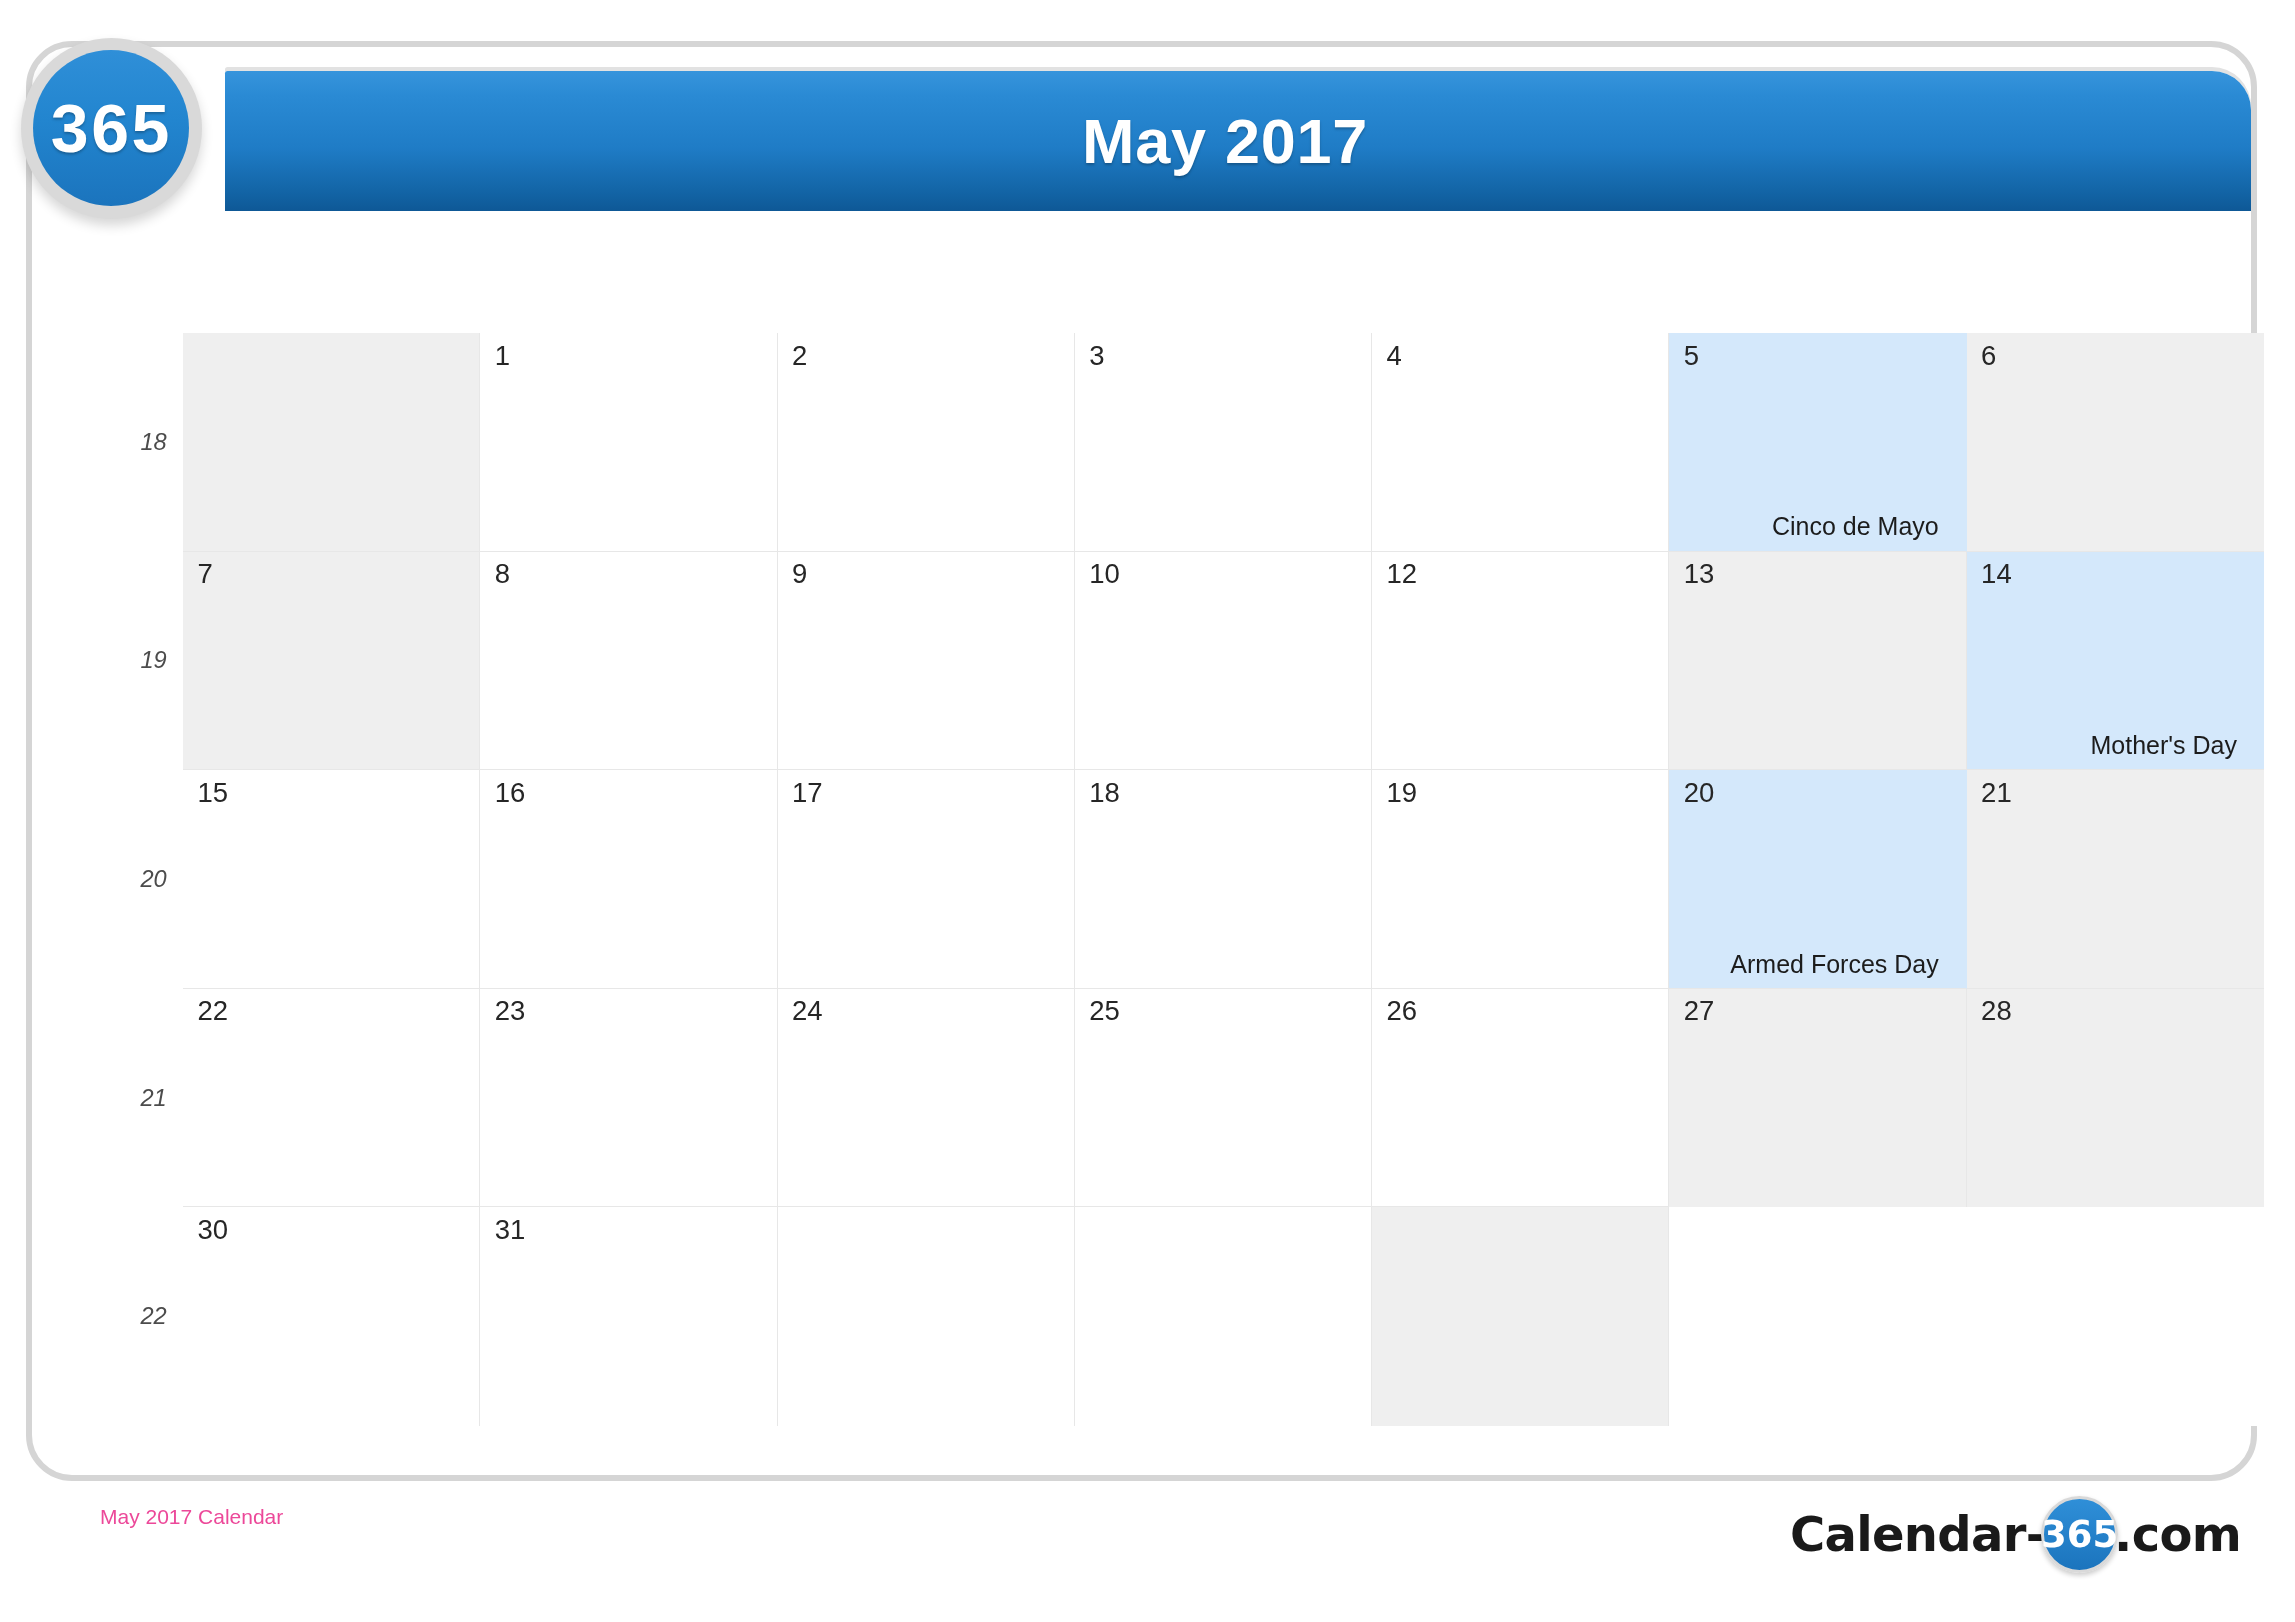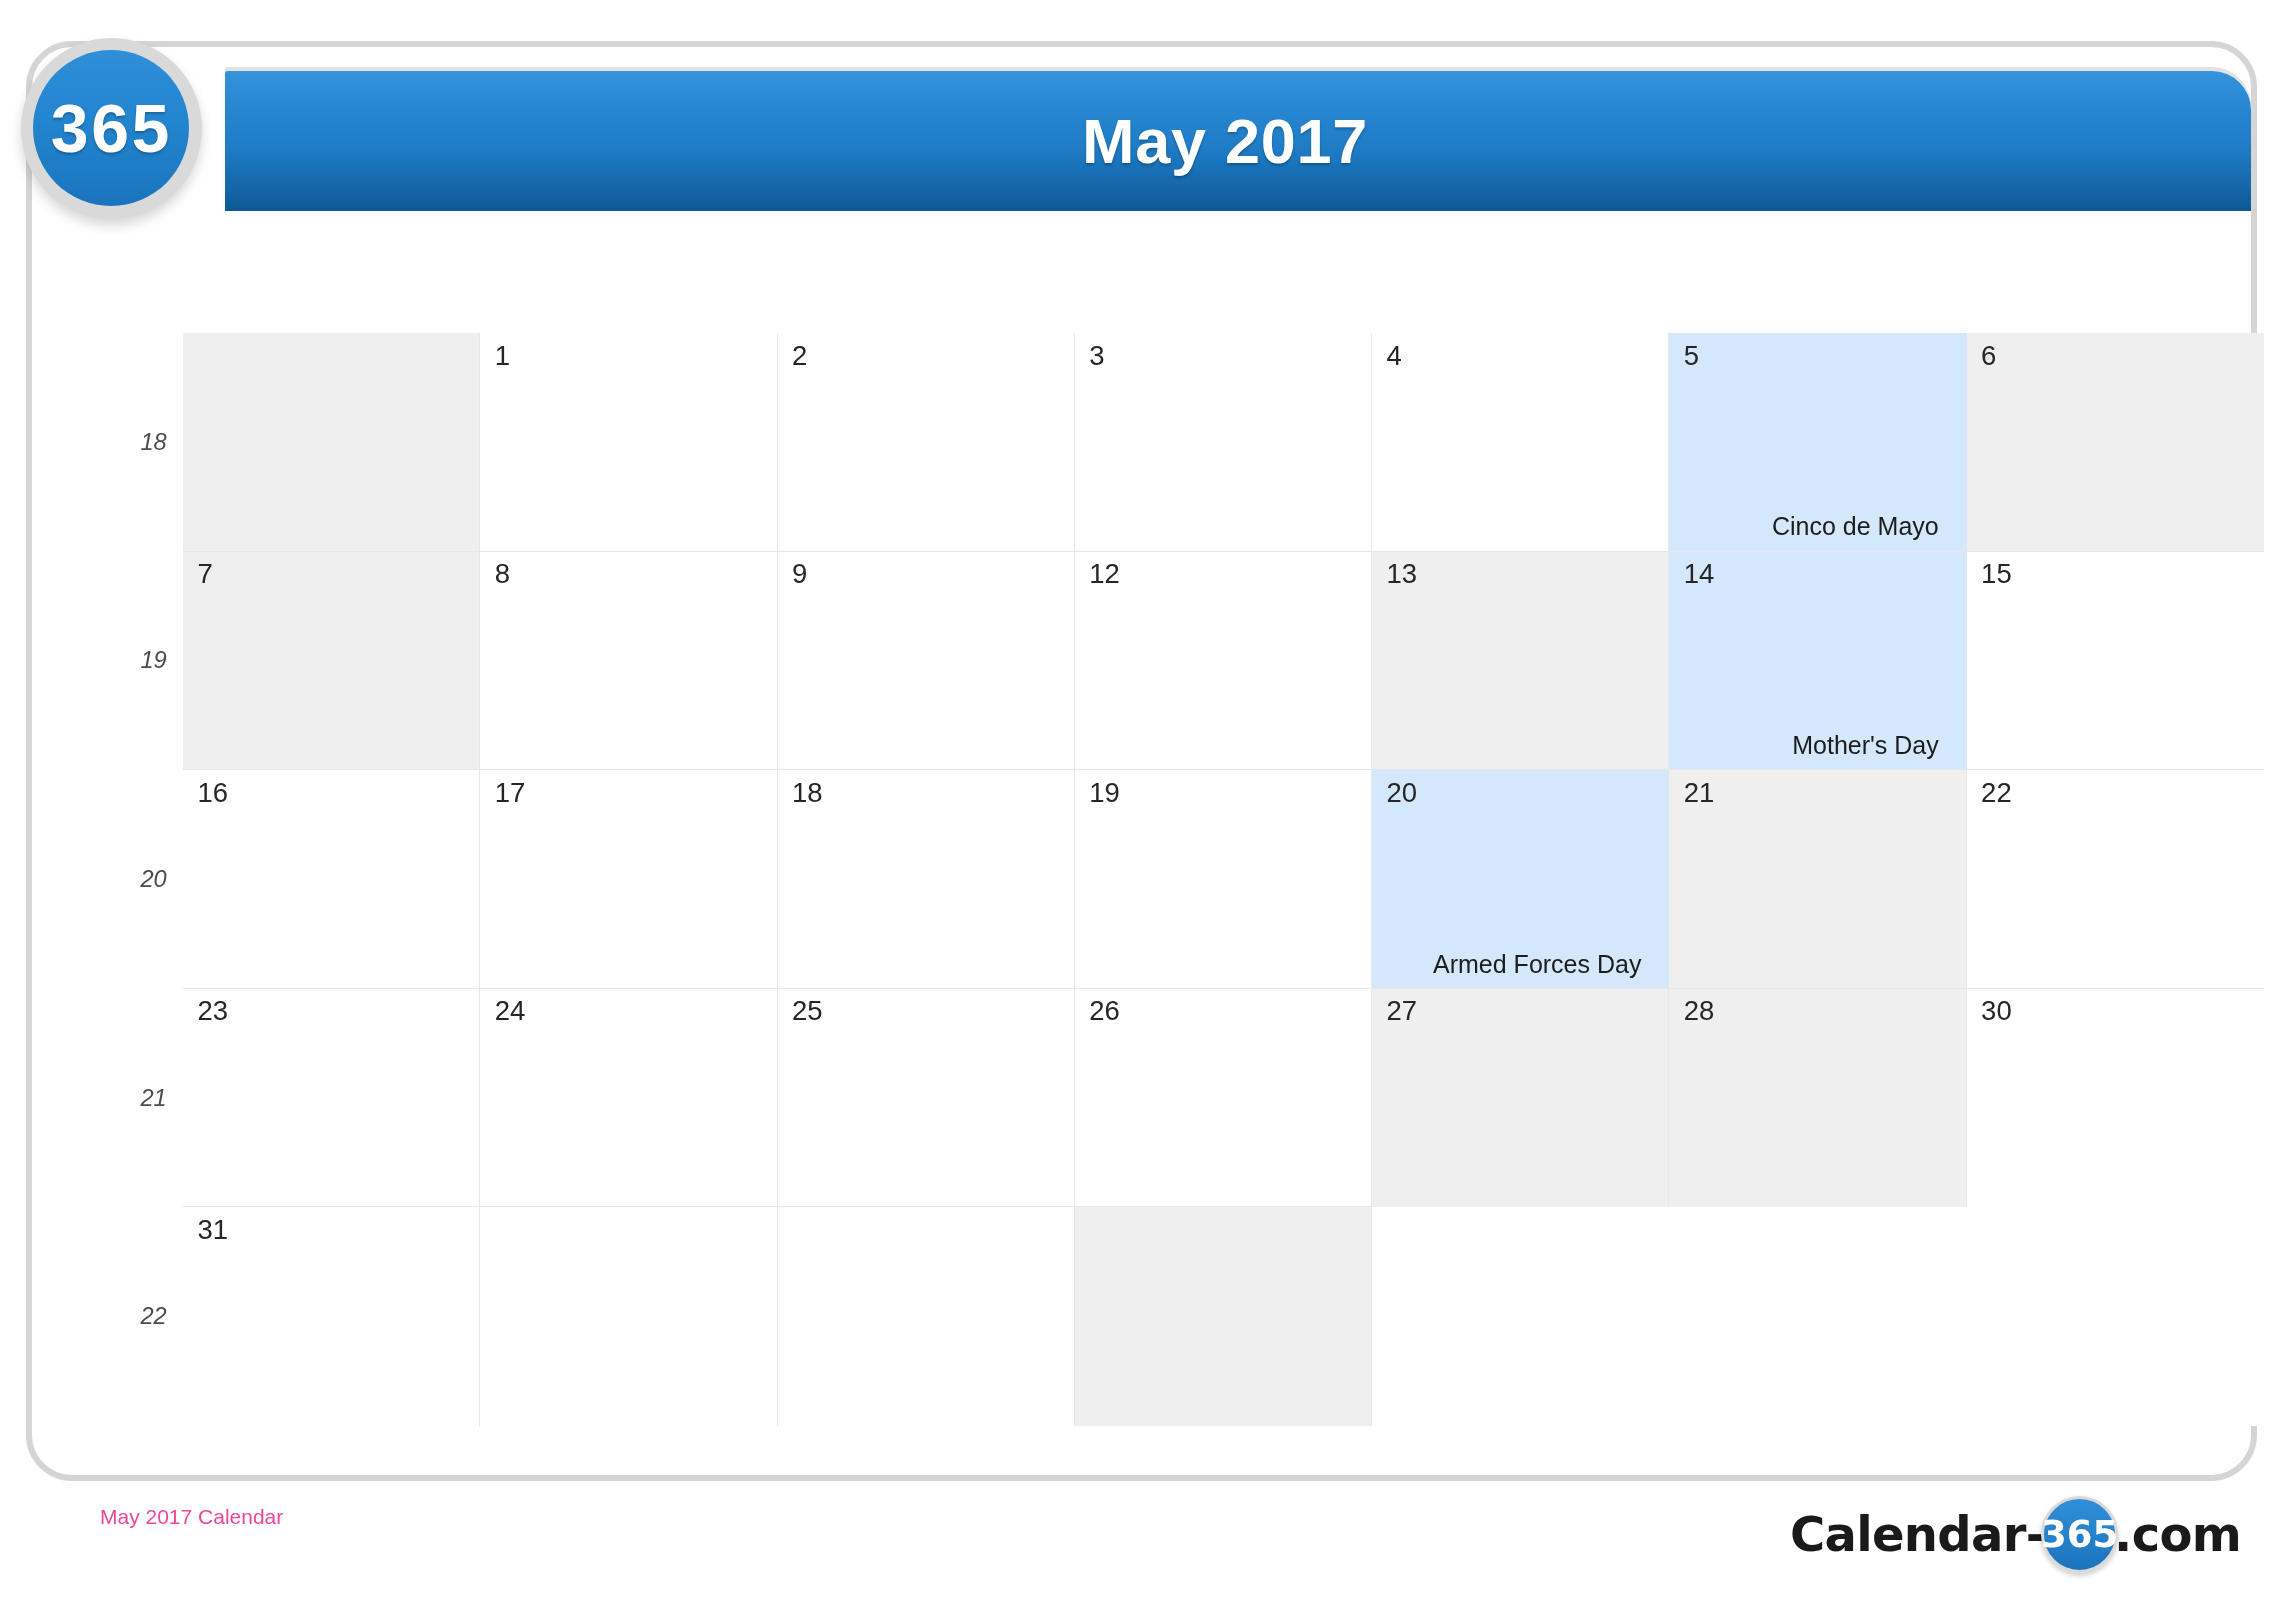--- a/index.html
+++ b/index.html
@@ -282,20 +282,23 @@
           <div class="cell weekend">
             <div class="daynum">7</div>
           </div>
           <div class="cell ">
             <div class="daynum">8</div>
           </div>
           <div class="cell ">
             <div class="daynum">9</div>
           </div>
           <div class="cell ">
+            <div class="daynum">10</div>
+          </div>
+          <div class="cell ">
             <div class="daynum">12</div>
           </div>
           <div class="cell weekend">
             <div class="daynum">13</div>
           </div>
           <div class="cell holiday">
             <div class="daynum">14</div>
             <div class="holname">Mother's Day</div>
           </div>
           <div class="cell ">

